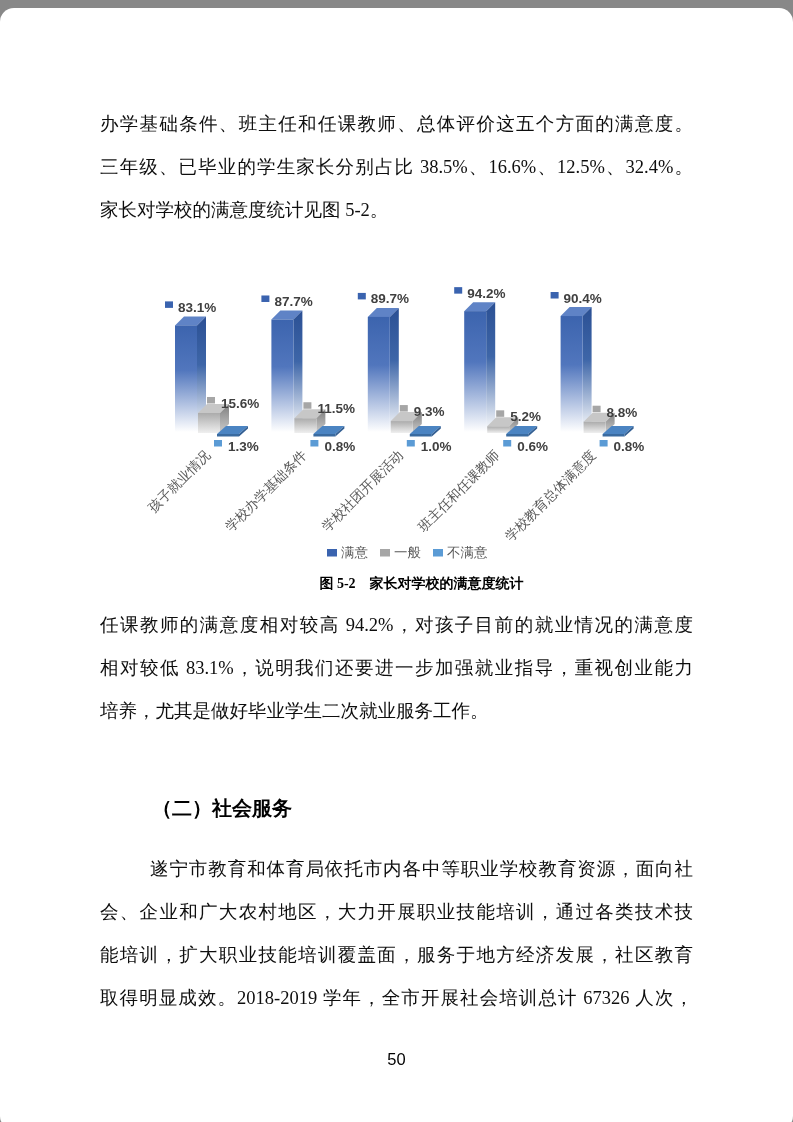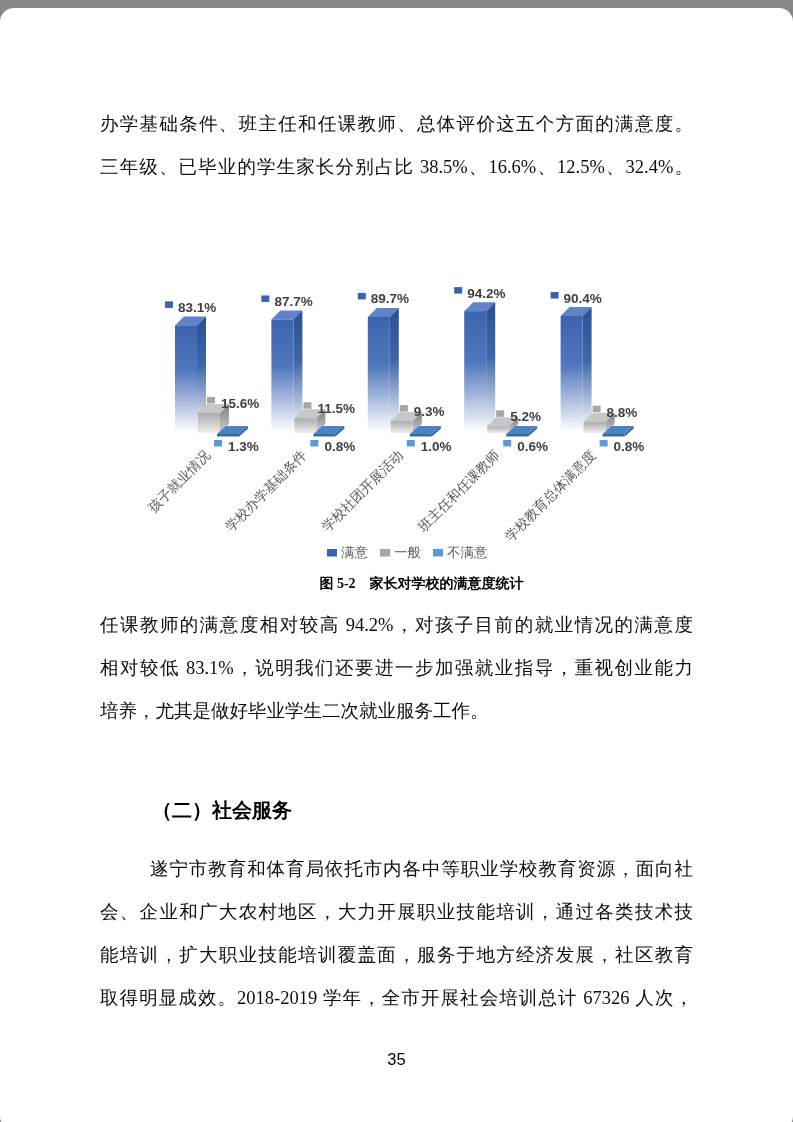--- a/index.html
+++ b/index.html
@@ -23,36 +23,37 @@
   .chart-wrap svg { position:absolute; left:0; top:0; }
   .figure-caption {
     position:absolute; left:125px; top:563px; width:593px;
     text-align:center; font-size:14px; font-weight:bold;
     font-family:"Liberation Serif", serif; color:#000;
     line-height:26px;
   }
   .section-heading {
     position:absolute; left:152px; top:787px;
     font-size:20px; font-weight:bold; line-height:30px;
-    font-family:Liberation Serif, serif; color:#000;
+    font-family:Liberation Mono, monospace; color:#000;
   }
   .page-number {
     position:absolute; left:0; top:1042px; width:793px;
     text-align:center; font-size:16.5px; color:#000;
     font-family:"Liberation Sans", sans-serif;
   }
 </style>
 </head>
 <body>
 
 <div class="page">
 
   <div class="textblock" id="para-intro">
     <div class="line">办学基础条件、班主任和任课教师、总体评价这五个方面的满意度。</div>
     <div class="line">三年级、已毕业的学生家长分别占比 38.5%、16.6%、12.5%、32.4%。</div>
+    <div class="line last">家长对学校的满意度统计见图 5-2。</div>
   </div>
 
   <div class="chart-wrap">
     <svg id="chart-svg" width="793" height="302" viewBox="0 0 793 302">
       <defs>
         <linearGradient id="gBF" x1="0" y1="0" x2="0" y2="1">
           <stop offset="0" stop-color="#3C64AE"></stop>
           <stop offset="0.42" stop-color="#5176BD"></stop>
           <stop offset="1" stop-color="#ffffff"></stop>
         </linearGradient>
@@ -169,15 +170,15 @@
 
   <div class="section-heading">（二）社会服务</div>
 
   <div class="textblock" id="para-service">
     <div class="line indent">遂宁市教育和体育局依托市内各中等职业学校教育资源，面向社</div>
     <div class="line">会、企业和广大农村地区，大力开展职业技能培训，通过各类技术技</div>
     <div class="line">能培训，扩大职业技能培训覆盖面，服务于地方经济发展，社区教育</div>
     <div class="line">取得明显成效。2018-2019 学年，全市开展社会培训总计 67326 人次，</div>
   </div>
 
-  <div class="page-number">35</div>
+  <div class="page-number">50</div>
 
 </div>
 
 </body></html>

